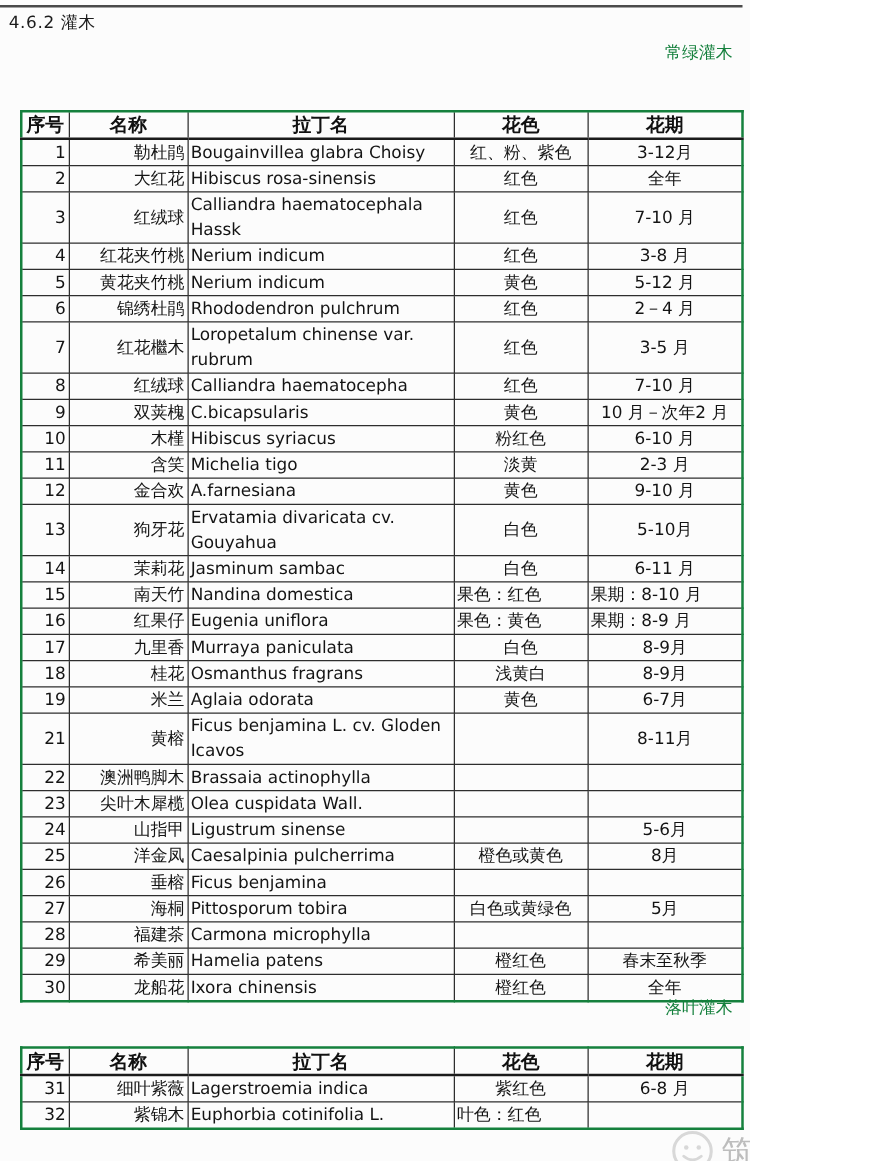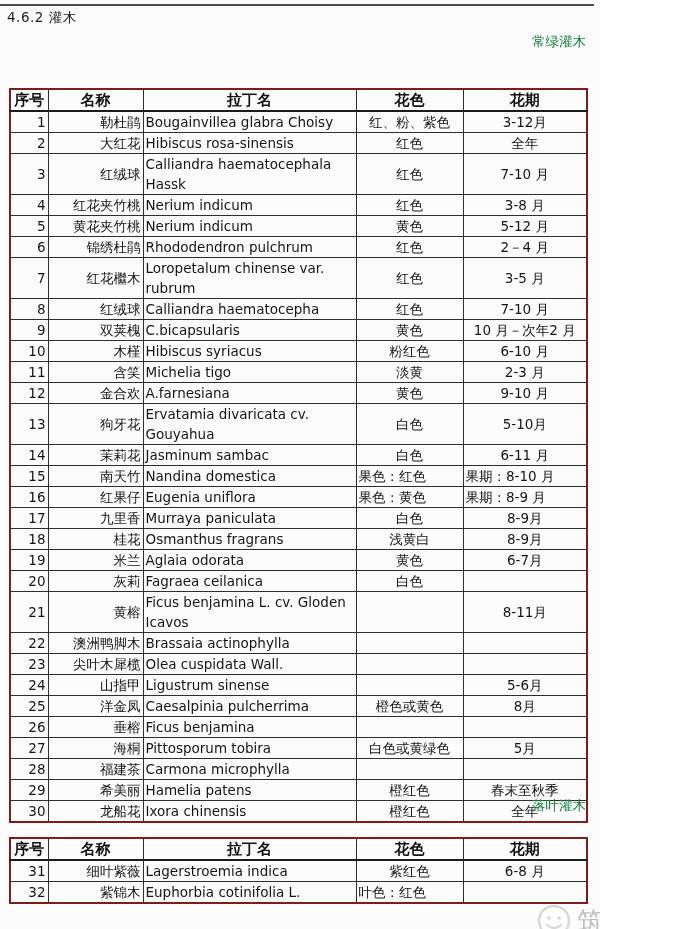--- a/index.html
+++ b/index.html
@@ -19,24 +19,24 @@
     position:absolute; left:7px; top:9px;
     font-size:13.5px; letter-spacing:0.5px; color:#1c1c1c;
   }
   .table-title {
     position:absolute; left:9px; width:577px;
     text-align:right; font-size:13.5px; color:#15803d;
   }
   .t1 { top:33px; }
   .t2 { top:797px; }
   table.datatable {
-    position:absolute; left:9px;
+    position:absolute; left:16px;
     width:577px;
     border-collapse:collapse; table-layout:fixed;
-    border:2px solid #7f1d1d;
+    border:2px solid #15803d;
   }
   #table1 { top:88px; }
   #table2 { top:837px; }
   col.w0 { width:38px; }
   col.w1 { width:95px; }
   col.w2 { width:213px; }
   col.w3 { width:107px; }
   col.w4 { width:124px; }
   table.datatable th {
     border:1px solid #2e2e2e;
@@ -224,27 +224,20 @@
           <td class="c4">8-9月</td>
         </tr>
         <tr>
           <td class="c0">19</td>
           <td class="c1">米兰</td>
           <td class="c2">Aglaia odorata</td>
           <td class="c3">黄色</td>
           <td class="c4">6-7月</td>
         </tr>
         <tr>
-          <td class="c0">20</td>
-          <td class="c1">灰莉</td>
-          <td class="c2">Fagraea ceilanica</td>
-          <td class="c3">白色</td>
-          <td class="c4"></td>
-        </tr>
-        <tr>
           <td class="c0">21</td>
           <td class="c1">黄榕</td>
           <td class="c2">Ficus benjamina L. cv. Gloden Icavos</td>
           <td class="c3"></td>
           <td class="c4">8-11月</td>
         </tr>
         <tr>
           <td class="c0">22</td>
           <td class="c1">澳洲鸭脚木</td>
           <td class="c2">Brassaia actinophylla</td>

